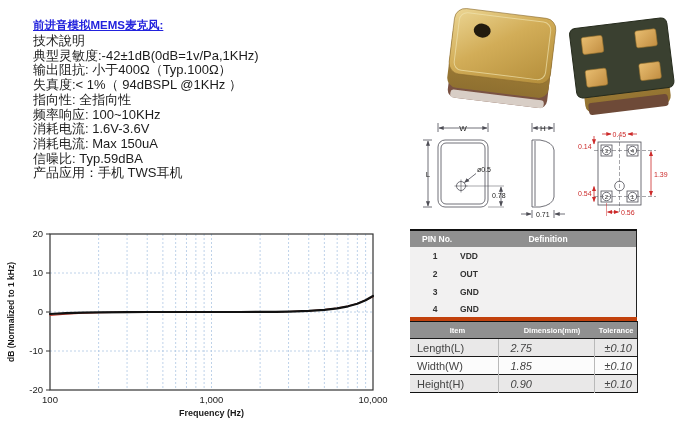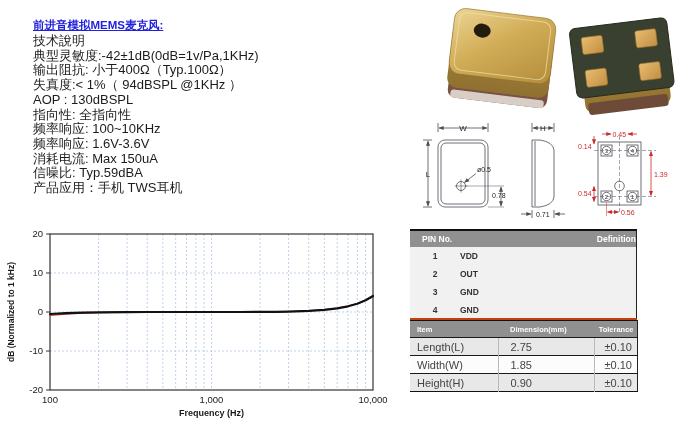--- a/index.html
+++ b/index.html
@@ -12,58 +12,57 @@
   .spec-line { font-size:13px; line-height:14.7px; color:#1c1c1c; white-space:nowrap; }
 
   
   .photos-svg { position:absolute; left:428px; top:5px; }
   .drawings-svg { position:absolute; left:418px; top:116px; }
   .chart-svg { position:absolute; left:2px; top:224px; }
 
   
   .tables-wrap { position:absolute; left:410px; top:229px; width:227px; }
   table { border-collapse:collapse; width:227px; table-layout:fixed; }
-  .pin-table { border-top:2.5px solid #111; border-bottom:2px solid #c2410c; border-right:1.2px solid #222;border-radius:18px; }
+  .pin-table { border-top:2.5px solid #111; border-bottom:4px solid #c2410c; border-right:1.2px solid #222;border-radius:18px; }
   .pin-table th { background:#909090; color:#fff; font-size:8.5px; font-weight:bold; height:17px; }
   .pin-table th.c1 { text-align:left; padding-left:12px; }
-  .pin-table th.c2 { text-align:right; }
+  .pin-table th.c2 { }
   .pin-table td { background:#f2f1f1; font-size:8.5px; font-weight:600; color:#333; height:18px; }
   .pin-table td.c1 { text-align:center; }
   .pin-table td.c2 { padding-right:18px; }
 
   .dim-table { border-top:1.5px solid #111; border-bottom:1.5px solid #111; border-right:1.2px solid #222; }
-  .dim-table th { background:#909090; color:#fff; font-size:7.5px; font-weight:bold; height:17px; text-align:left; }
+  .dim-table th { background:#909090; color:#fff; font-size:7.5px; font-weight:bold; height:17px; text-align:center; }
   .dim-table th.c1 { padding-left:7px; }
   .dim-table th.c2 { padding-left:12px;margin-top:40px; }
   .dim-table th.c3 { text-align:right; padding-right:3px; }
   .dim-table td { font-size:11px; color:#444; height:18px; border-top:1.8px solid #1a1a1a; }
   .dim-table td.c1 { padding-left:7px; }
   .dim-table td.c2 { padding-left:12px; }
   .dim-table td.c3 { padding-left:10px; }
-  .dim-table td + td { border-left:1px solid #b9b9b9; }
+  .dim-table td + td { border-left:1px solid #b9b9b9;font-style:italic; }
   .dim-table tr.odd td { background:#e9e8e8; }
   .dim-table tr.even td { background:#fcfcfc; }
 
   svg text { font-family:"Liberation Sans","DejaVu Sans",sans-serif; }
 </style>
 </head>
 <body>
 
 <div class="page">
 
   <div class="spec-block">
     <div class="spec-title">前进音模拟MEMS麦克风:</div>
     <div class="spec-line">技术說明</div>
     <div class="spec-line">典型灵敏度:-42±1dB(0dB=1v/Pa,1KHz)</div>
     <div class="spec-line">输出阻抗: 小于400Ω（Typ.100Ω）</div>
     <div class="spec-line">失真度:&lt; 1%（ 94dBSPL @1KHz ）</div>
-    <div class="spec-line">AOP : 130dBSPL</div>
     <div class="spec-line">指向性: 全指向性</div>
     <div class="spec-line">频率响应: 100~10KHz</div>
-    <div class="spec-line">频率响应: 1.6V-3.6V</div>
+    <div class="spec-line">消耗电流: 1.6V-3.6V</div>
     <div class="spec-line">消耗电流: Max 150uA</div>
     <div class="spec-line">信噪比: Typ.59dBA</div>
     <div class="spec-line">产品应用：手机 TWS耳机</div>
   </div>
 
   <svg class="photos-svg" width="252" height="112" viewBox="0 0 252 112">
     <defs>
       <linearGradient id="goldTop" x1="0" y1="0" x2="1" y2="1">
         <stop offset="0" stop-color="#ecd694"></stop>
           <stop offset="0.45" stop-color="#d2ad58"></stop>

